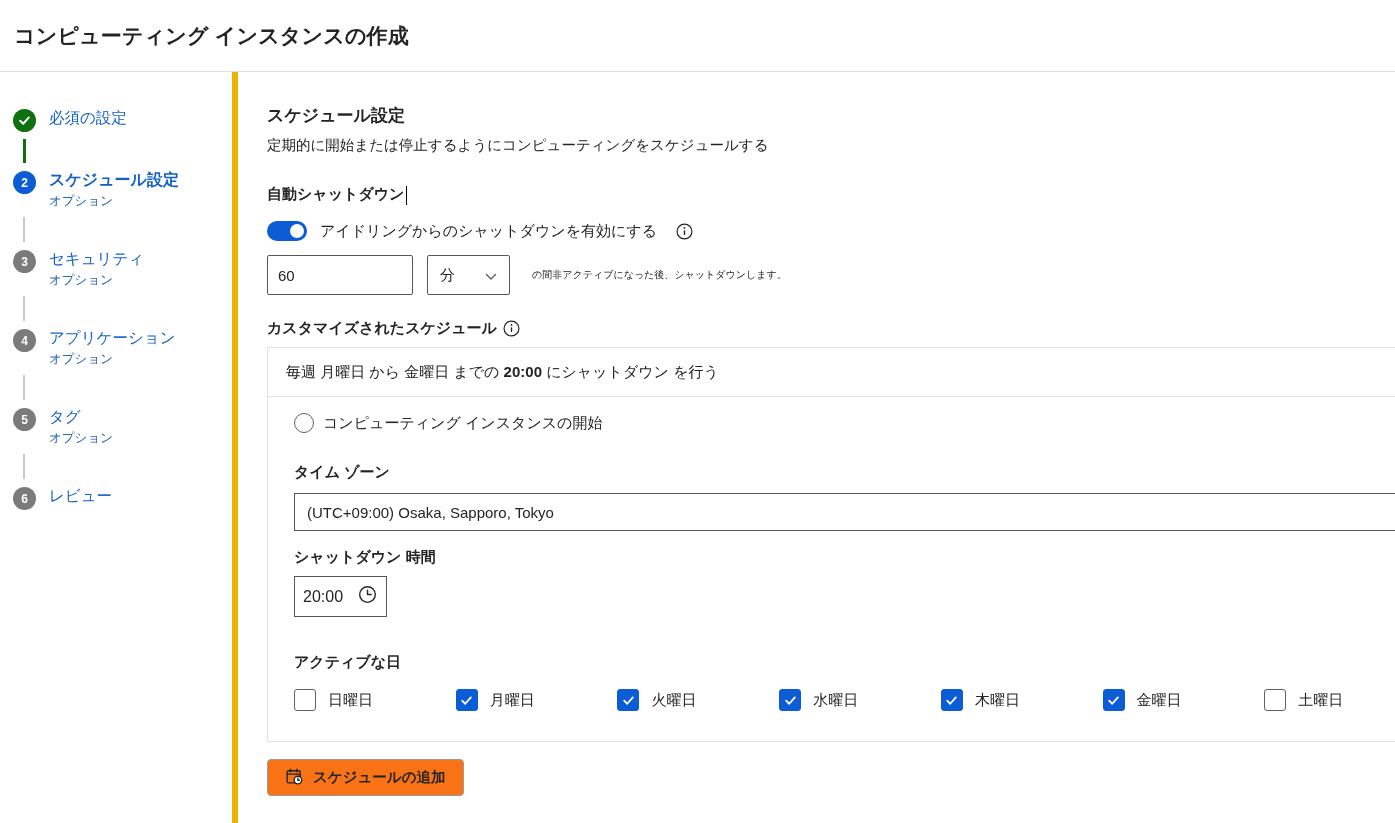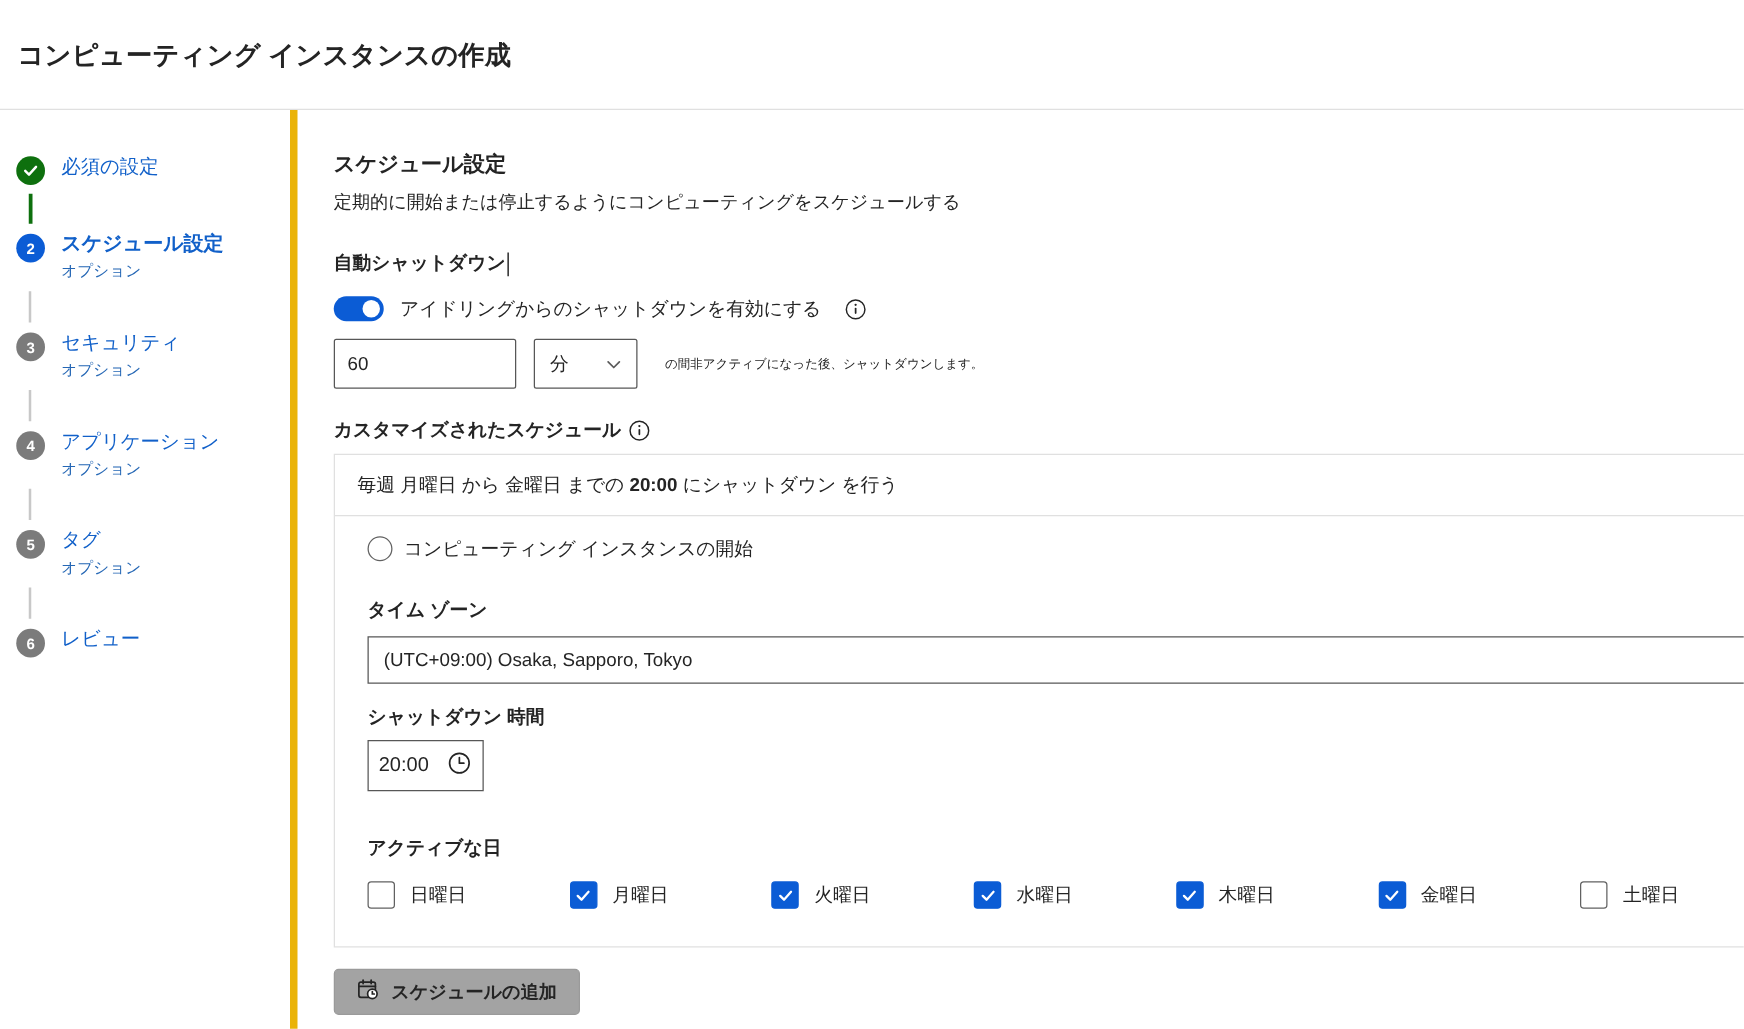--- a/index.html
+++ b/index.html
@@ -1,19 +1,19 @@
 <!DOCTYPE html>
 <html><head>
 <meta charset="utf-8">
 <style>
   * { margin:0; padding:0; box-sizing:border-box; }
   html,body { width:1395px; height:823px; overflow:hidden; background:#fff;
     font-family:"Liberation Sans","DejaVu Sans",sans-serif; color:#242424; }
   
-  .app-header { height:88px; display:flex; align-items:center; padding-left:14px;
+  .app-header { height:72px; display:flex; align-items:center; padding-left:14px;
     border-bottom:1px solid #e0e0e0; }
   .app-title { font-size:21px; font-weight:600; letter-spacing:.2px; }
   
   .layout { display:flex; height:755px; }
   .sidebar { width:238px; min-width:238px; border-right:6px solid #eab308;
     padding:36px 0 0 13px; }
   .main { flex:1; padding:32px 0 0 29px; }
   
   .step { display:flex; gap:13px; align-items:flex-start; cursor:pointer; }
   .step-circle { width:23px; height:23px; min-width:23px; border-radius:50%;
@@ -77,21 +77,21 @@
   .days-label { margin-top:36px; }
   .days-row { display:flex; margin-top:17px; }
   .day-item { width:174px; display:flex; align-items:center; gap:12px; cursor:pointer; }
   .checkbox { width:22px; height:22px; border-radius:3px; background:#fff;
     border:1px solid #616161; display:flex; align-items:center; justify-content:center; }
   .day-item.checked .checkbox { background:#0b5cd5; border-color:#0b5cd5; }
   .day-label { font-size:15px; }
   
   .add-btn { margin-top:17px; height:37px; display:inline-flex; align-items:center;
     gap:9px; padding:0 17px; border:1px solid #9a9a9a; border-radius:4px;
-    background:#a3a3a3; font-size:14.5px; font-weight:700; cursor:pointer;
+    background:#f97316; font-size:14.5px; font-weight:700; cursor:pointer;
     font-family:inherit; color:#242424; }
 </style>
 </head>
 <body>
 
 <header class="app-header">
   <h1 class="app-title">コンピューティング インスタンスの作成</h1>
 </header>
 
 <div class="layout">

